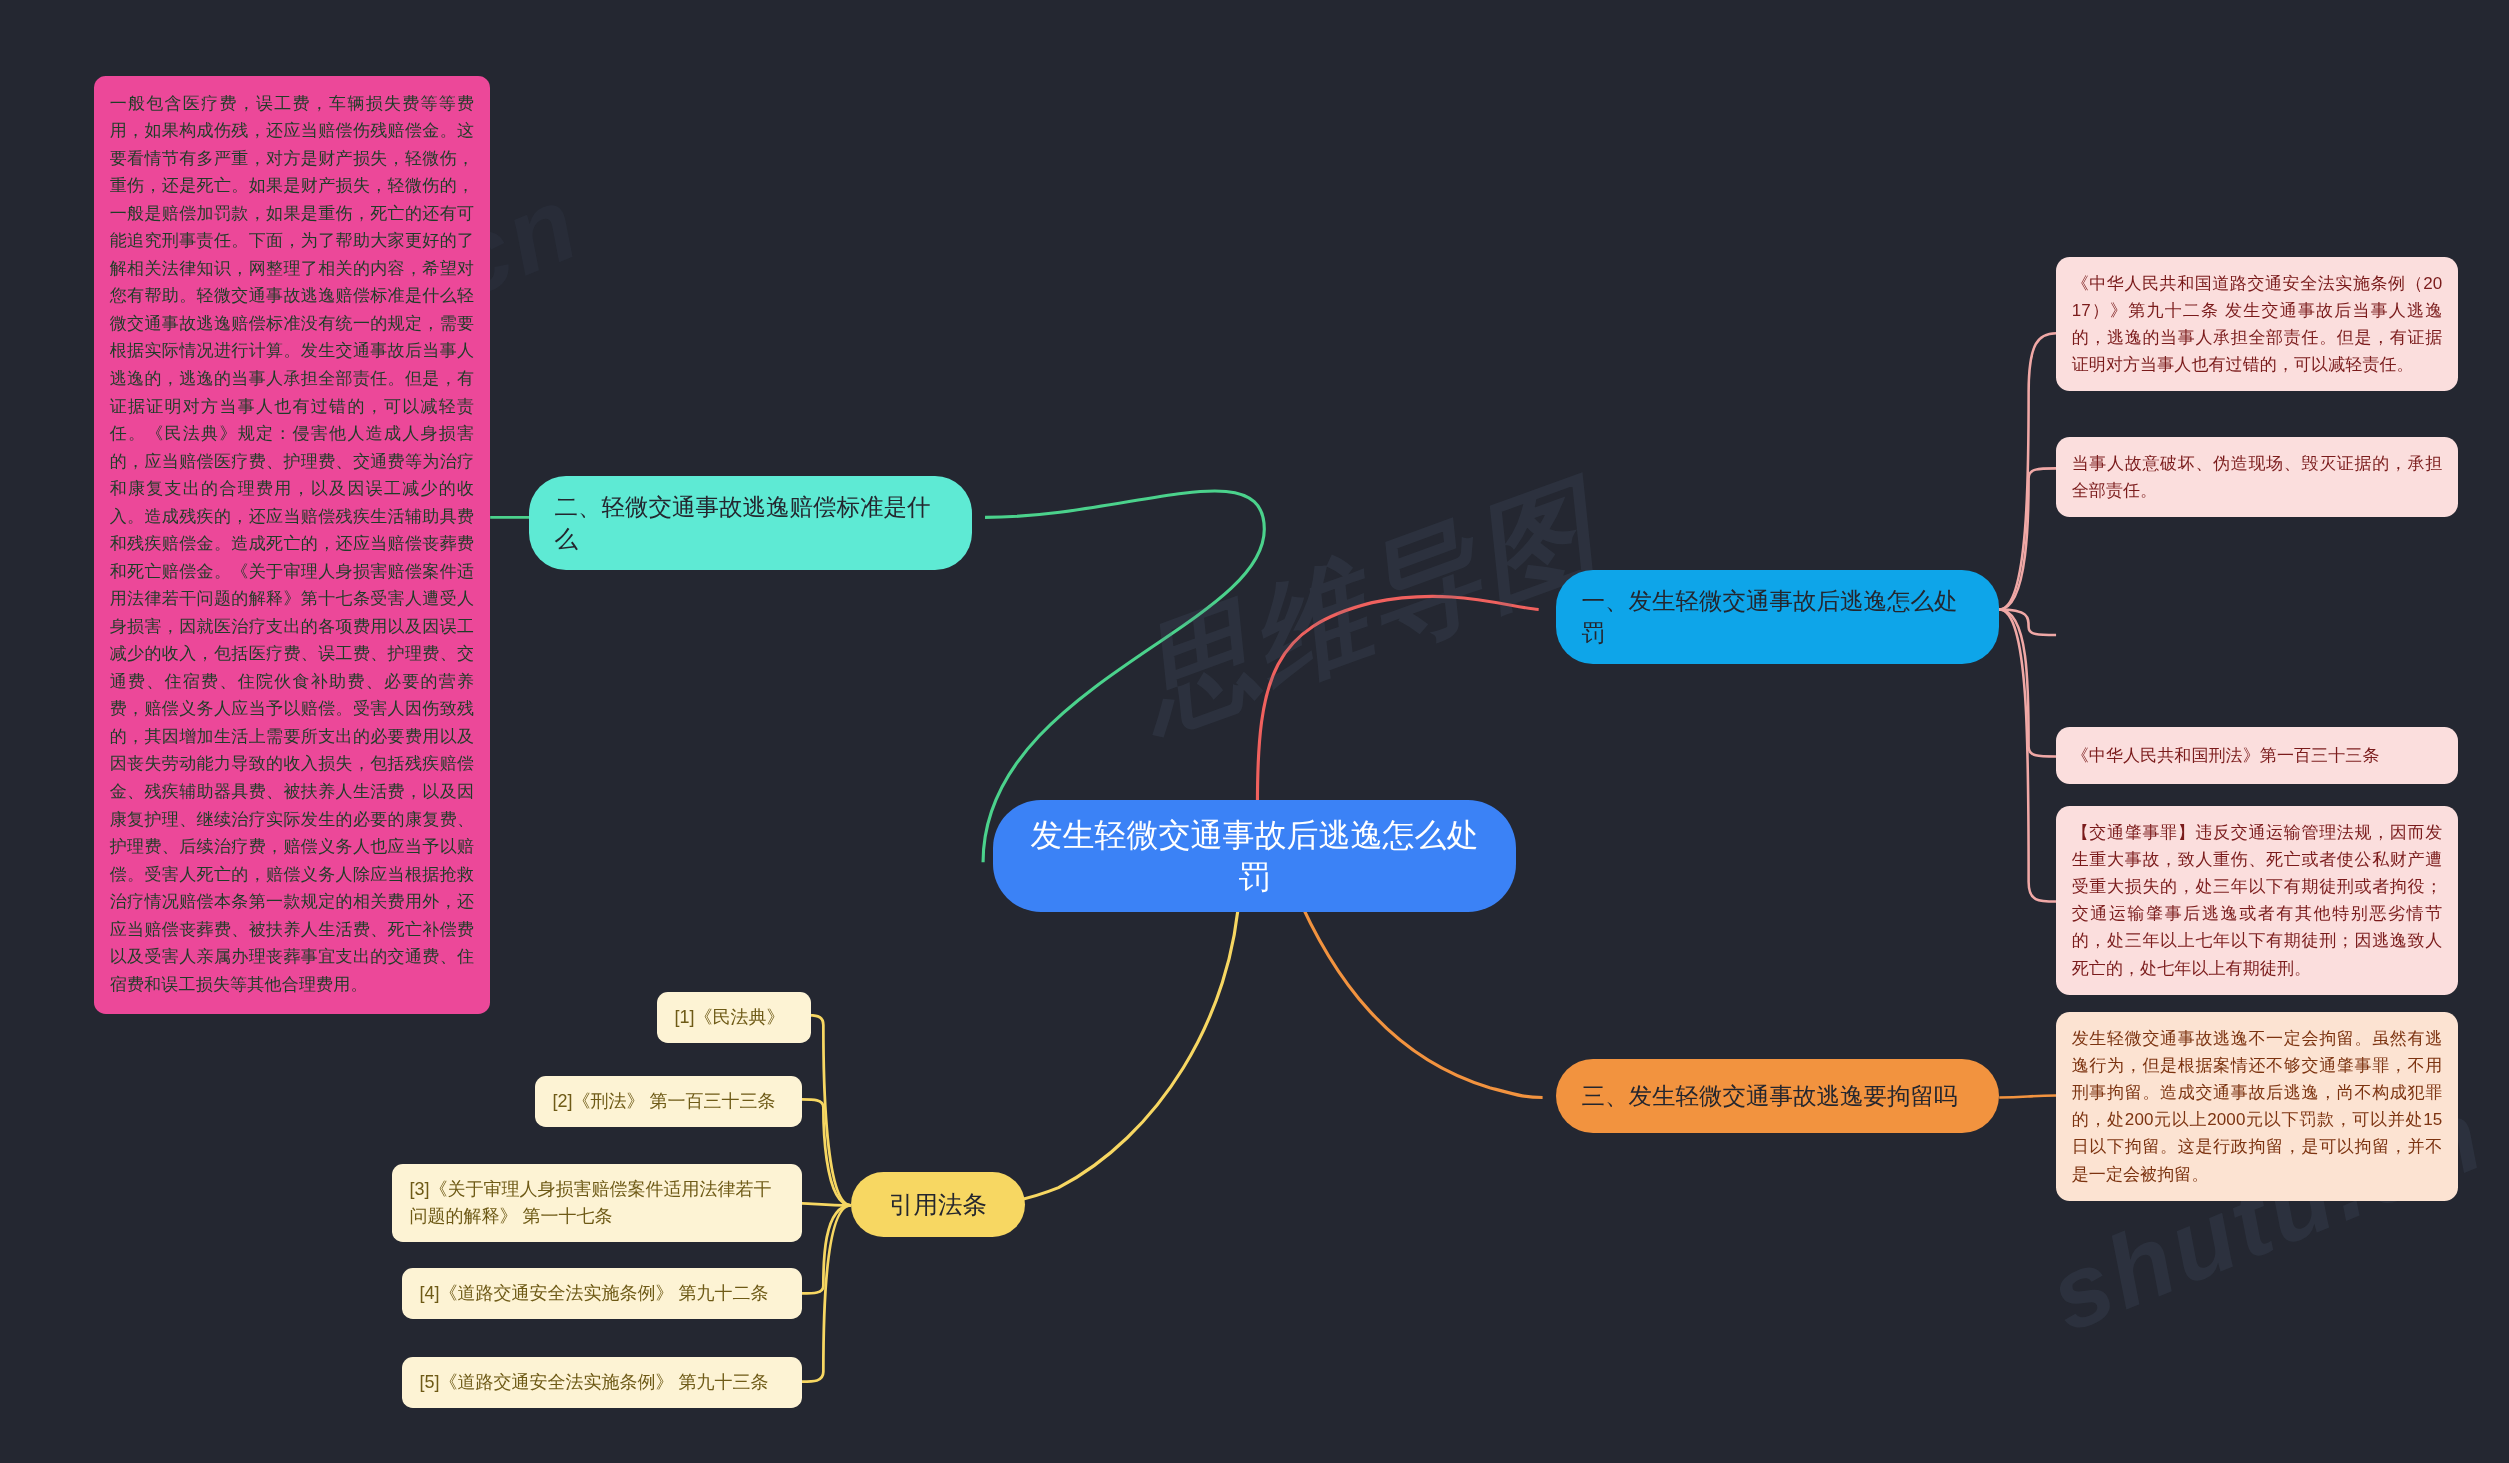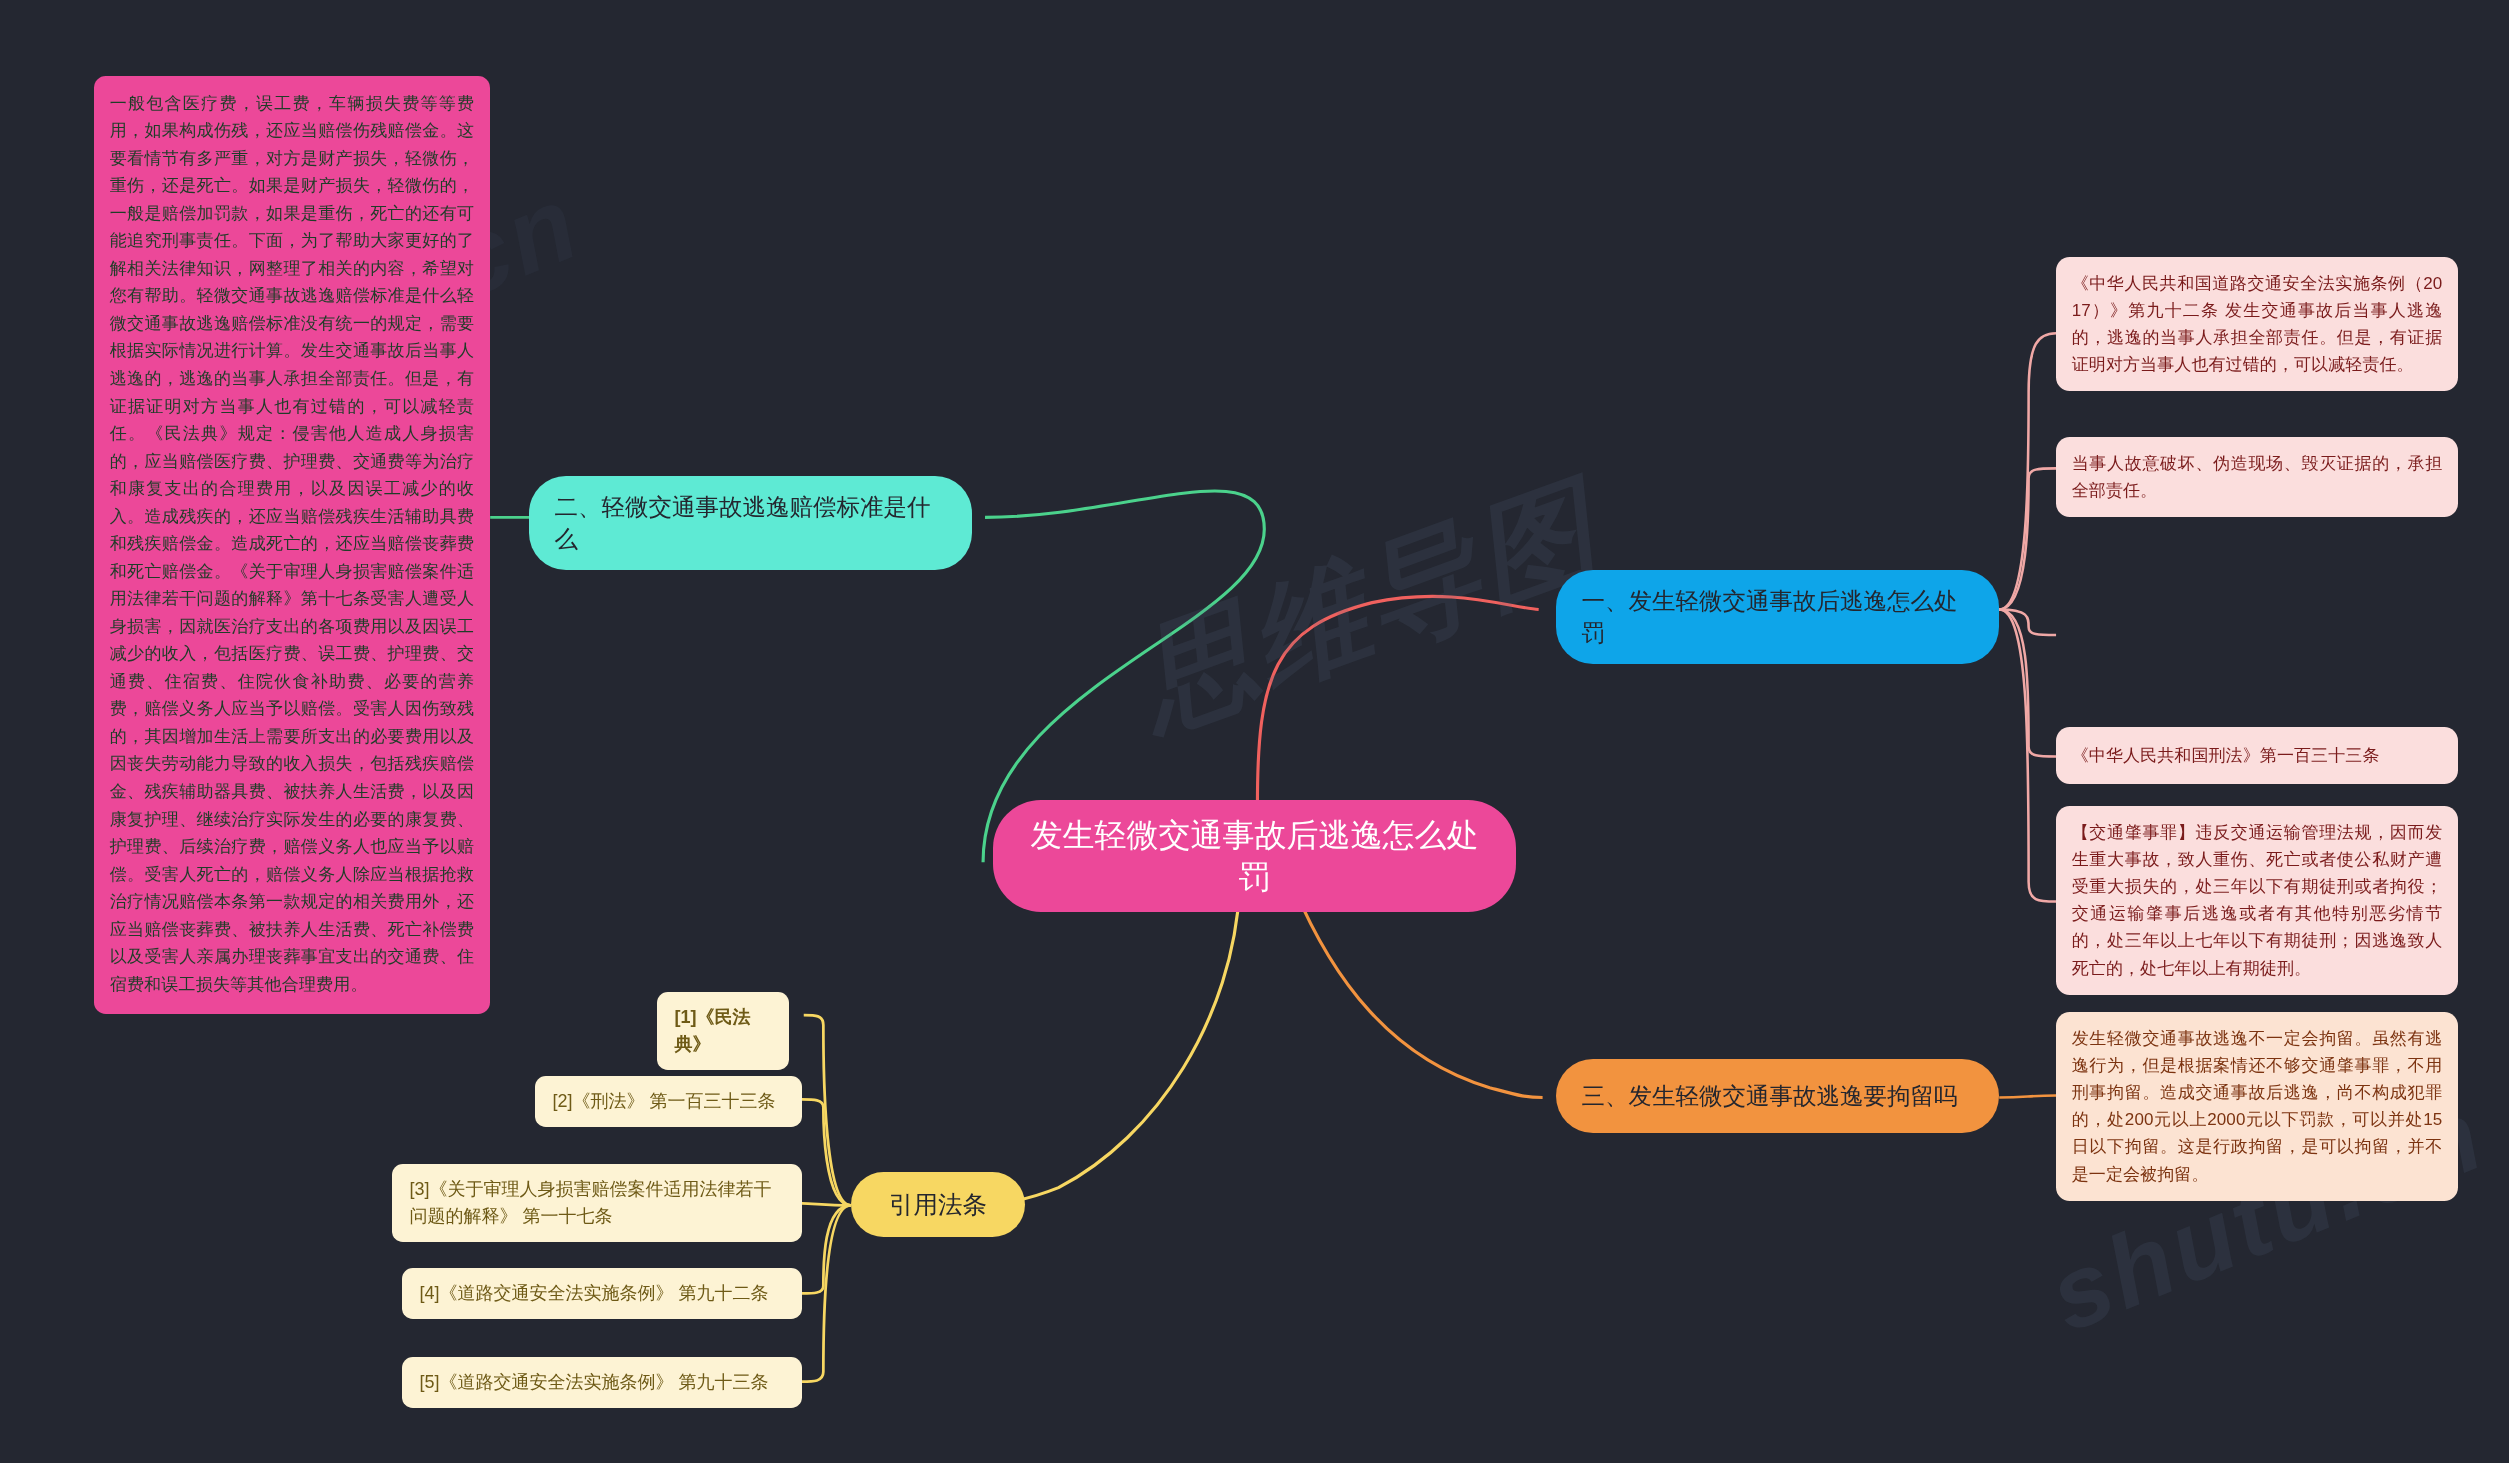--- a/index.html
+++ b/index.html
@@ -36,21 +36,21 @@
     line-height: 1.62;
     letter-spacing: 0.2px;
     text-align: justify;
     word-break: break-all;
   }
 
   
   .center-node {
     width: 523px;
     min-height: 96px;
-    background: #ec4899;
+    background: #3b82f6;
     border-radius: 48px;
     color: #ffffff;
     font-size: 32px;
     line-height: 1.33;
     display: flex;
     align-items: center;
     justify-content: center;
     text-align: center;
     padding: 13.7px 35px;
   }
@@ -190,21 +190,21 @@
   </div>
 
   <div class="node" style="left:2056px; top:806px; width:402px;">
     <div class="leaf-pink">【交通肇事罪】违反交通运输管理法规，因而发生重大事故，致人重伤、死亡或者使公私财产遭受重大损失的，处三年以下有期徒刑或者拘役；交通运输肇事后逃逸或者有其他特别恶劣情节的，处三年以上七年以下有期徒刑；因逃逸致人死亡的，处七年以上有期徒刑。</div>
   </div>
 
   <div class="node" style="left:2056px; top:1012px; width:402px;">
     <div class="leaf-pink peach">发生轻微交通事故逃逸不一定会拘留。虽然有逃逸行为，但是根据案情还不够交通肇事罪，不用刑事拘留。造成交通事故后逃逸，尚不构成犯罪的，处200元以上2000元以下罚款，可以并处15日以下拘留。这是行政拘留，是可以拘留，并不是一定会被拘留。</div>
   </div>
 
-  <div class="node" style="left:657px; top:992px; width:132px;font-weight:bold;">
+  <div class="node" style="left:657px; top:992px; width:154px;">
     <div class="leaf-cite">[1]《民法典》</div>
   </div>
 
   <div class="node" style="left:535px; top:1076px; width:267px;">
     <div class="leaf-cite">[2]《刑法》 第一百三十三条</div>
   </div>
 
   <div class="node" style="left:392px; top:1164px; width:410px;">
     <div class="leaf-cite">[3]《关于审理人身损害赔偿案件适用法律若干问题的解释》 第一十七条</div>
   </div>

